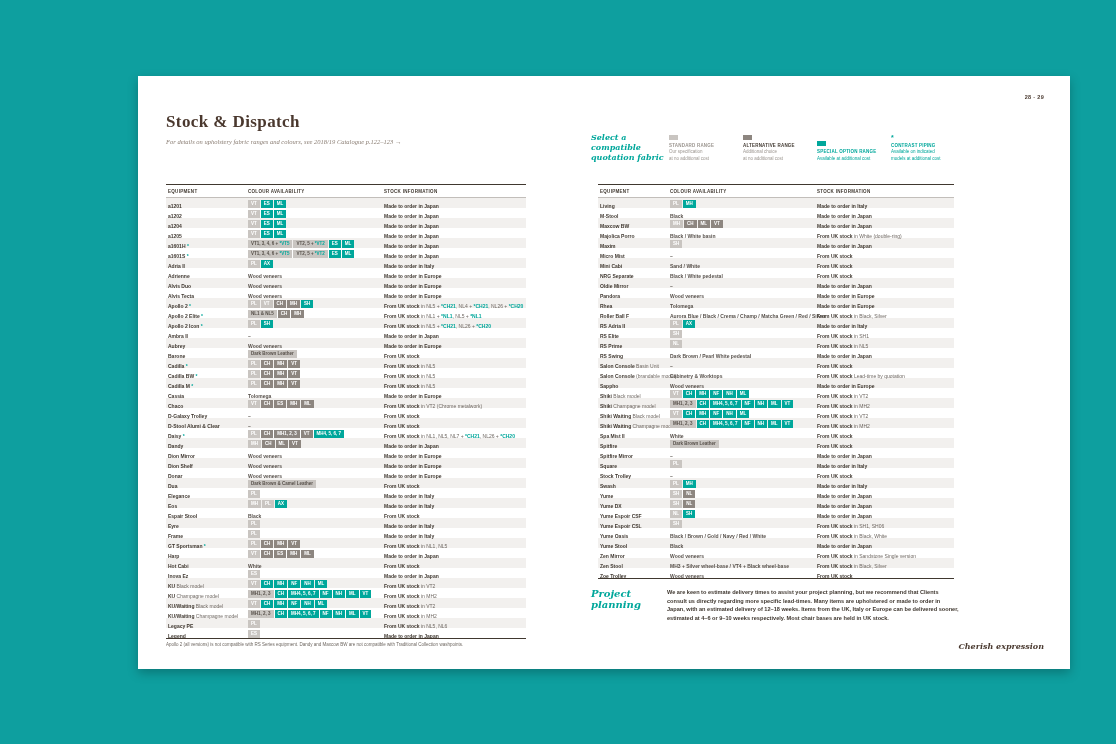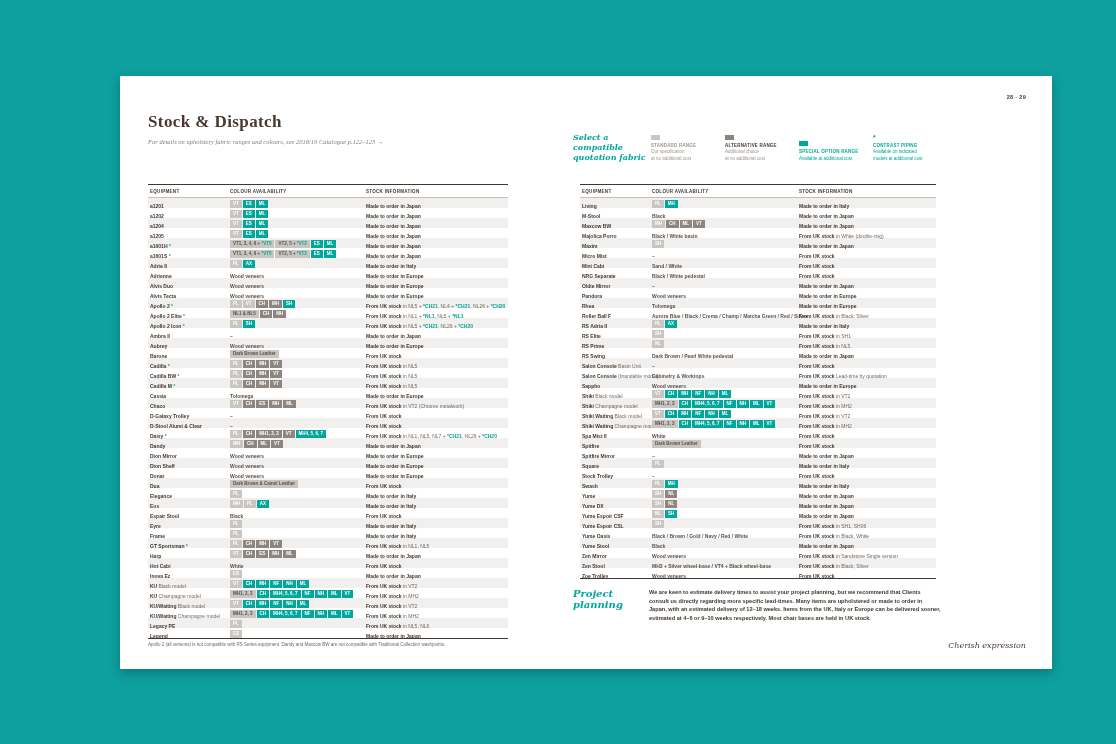--- a/index.html
+++ b/index.html
@@ -3,25 +3,25 @@
 <meta charset="utf-8">
 <style>
   html,body{margin:0;padding:0;}
   body{
     width:1116px;height:744px;overflow:hidden;
     background:#0e9f9f;
     font-family:"Liberation Sans", sans-serif;
     position:relative;
   }
   .page{
-    position:absolute;left:120px;top:76px;width:932px;height:593px;
+    position:absolute;left:138px;top:76px;width:932px;height:593px;
     background:#ffffff;box-shadow:0 4px 10px rgba(0,0,0,0.25);
   }
   .pagenum{position:absolute;right:26px;top:18px;font-size:5.5px;font-weight:bold;color:#4a3a30;letter-spacing:.3px;}
-  .brand{position:absolute;right:26px;top:565px;font-size:8px;font-style:italic;font-weight:normal;color:#4a3a30;font-family:"DejaVu Serif",serif;}
+  .brand{position:absolute;right:26px;top:565px;font-size:8px;font-style:italic;font-weight:bold;color:#4a3a30;font-family:"DejaVu Serif",serif;}
   .title{position:absolute;left:28px;top:36px;font-family:"Liberation Serif",serif;font-weight:bold;font-size:17px;color:#4a382e;letter-spacing:.4px;}
   .subtitle{position:absolute;left:28px;top:62px;font-family:"Liberation Serif",serif;font-style:italic;font-size:6.5px;color:#8a7d73;}
   
   .legend{position:absolute;left:453px;top:56px;display:flex;align-items:flex-end;}
   .legend-heading{width:78px;color:#00a79b;font-family:"DejaVu Serif",serif;font-style:italic;font-weight:bold;font-size:8px;line-height:1.25;}
   .legend-item{width:66px;margin-right:8px;}
   .legend-item .sw{width:9px;height:5px;margin-bottom:3px;}
   .sw-std{background:#c9c5c1;}
   .sw-alt{background:#8d8680;}
   .sw-sp{background:#00a79b;}

